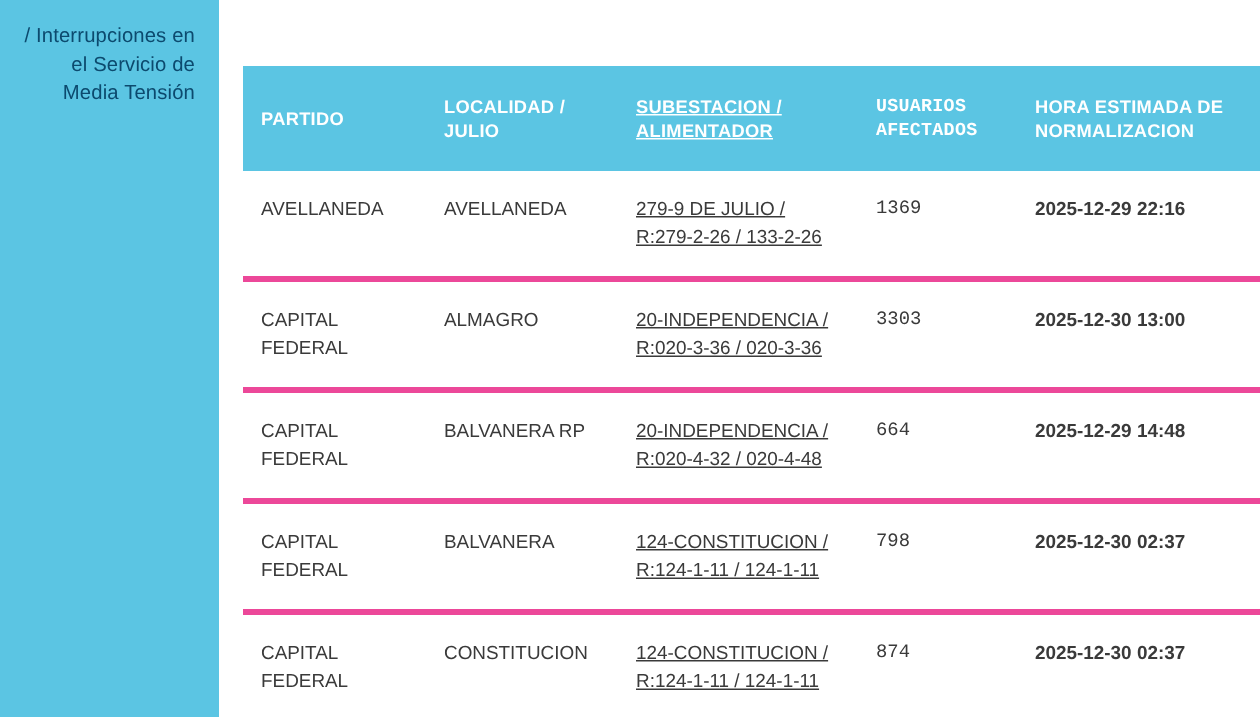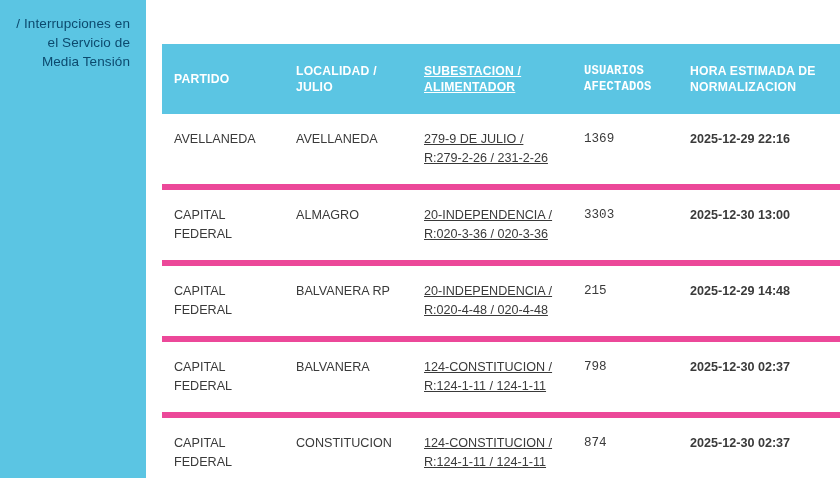--- a/index.html
+++ b/index.html
@@ -62,21 +62,21 @@
     letter-spacing: 0.2px;
     height: 70px;
     box-sizing: border-box;
   }
   table.outage-table tbody td {
     font-size: 12.6px;
     color: #3a3a3a;
     vertical-align: top;
     padding: 16px 10px 16px 12px;
     line-height: 19px;
-    border-bottom: 6px solid #ec4899;
+    border-bottom: 4px solid #ec4899;
     box-sizing: border-box;
     height: 68px;
   }
   table.outage-table tbody tr:last-child td {
     border-bottom: 1px solid #e2e2e2;
   }
   .col-partido { width: 122px; }
   .col-localidad { width: 128px; }
   .col-subestacion { width: 160px; text-decoration: underline; }
   .col-usuarios { width: 106px; font-family: Liberation Mono, monospace; }
@@ -121,21 +121,21 @@
 
         <tr>
           <td class="col-partido">
             <span class="cell-line">AVELLANEDA</span>
           </td>
           <td class="col-localidad">
             <span class="cell-line">AVELLANEDA</span>
           </td>
           <td class="col-subestacion">
             <span class="cell-line">279-9 DE JULIO /</span>
-            <span class="cell-line">R:279-2-26 / 231-2-26</span>
+            <span class="cell-line">R:279-2-26 / 133-2-26</span>
           </td>
           <td class="col-usuarios">1369</td>
           <td class="col-hora">2025-12-29 22:16</td>
         </tr>
 
 
         <tr>
           <td class="col-partido">
             <span class="cell-line">CAPITAL</span>
             <span class="cell-line">FEDERAL</span>
@@ -154,23 +154,23 @@
         <tr>
           <td class="col-partido">
             <span class="cell-line">CAPITAL</span>
             <span class="cell-line">FEDERAL</span>
           </td>
           <td class="col-localidad">
             <span class="cell-line">BALVANERA RP</span>
           </td>
           <td class="col-subestacion">
             <span class="cell-line">20-INDEPENDENCIA /</span>
-            <span class="cell-line">R:020-4-48 / 020-4-48</span>
-          </td>
-          <td class="col-usuarios">215</td>
+            <span class="cell-line">R:020-4-32 / 020-4-48</span>
+          </td>
+          <td class="col-usuarios">664</td>
           <td class="col-hora">2025-12-29 14:48</td>
         </tr>
 
         <tr>
           <td class="col-partido">
             <span class="cell-line">CAPITAL</span>
             <span class="cell-line">FEDERAL</span>
           </td>
           <td class="col-localidad">
             <span class="cell-line">BALVANERA</span>

